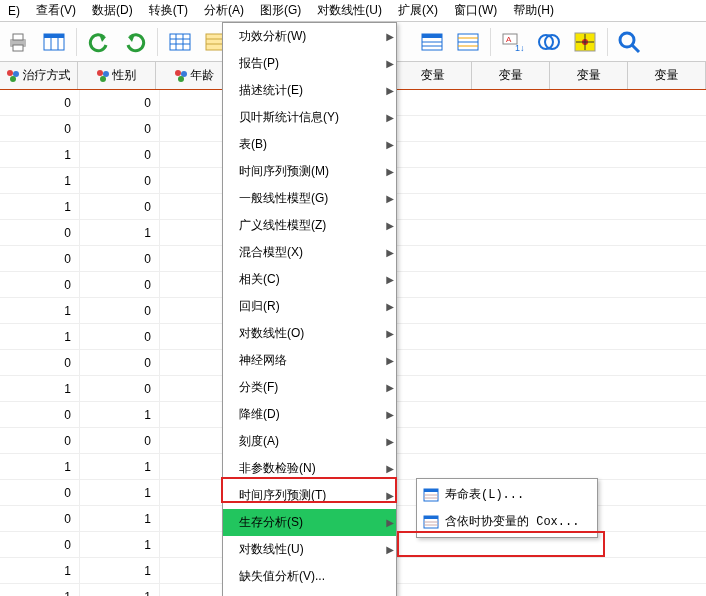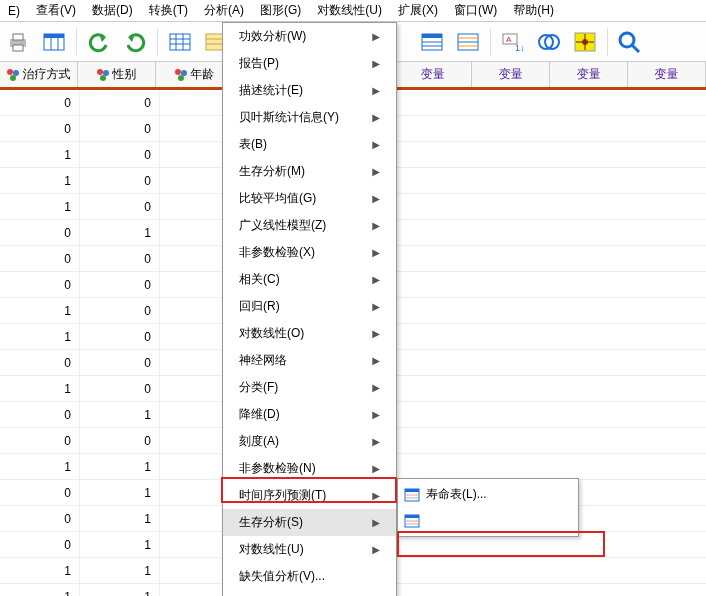--- a/index.html
+++ b/index.html
@@ -44,66 +44,66 @@
     justify-content: center;
   }
   .tb-sep { width:1px; height:28px; background:#ddd; }
   .data-area {
     position: relative;
     height: calc(596px - 62px);
     overflow: hidden;
   }
   .grid-header {
     display: flex;
-    border-bottom: 3px solid #c2410c;
+    border-bottom: 1px solid #c2410c;
     height: 28px;
   }
   .colh {
     width: 80px;
     border-right: 1px solid #ccc;
     display: flex;
     align-items: center;
     justify-content: center;
     gap: 2px;
     background: #f7f7f7;
     overflow: hidden;
     white-space: nowrap;
   }
-  .colh.empty { color:#4c1d95; }
+  .colh.empty { color:#000000; }
   .grid-body .row {
     display: flex;
     height: 26px;
     border-bottom: 1px solid #eee;
   }
   .cell {
     width: 80px;
     border-right: 1px solid #eee;
     display: flex;
     align-items: center;
     justify-content: flex-end;
     padding-right: 8px;
   }
   .dropdown {
     position: absolute;
     background: #fff;
     border: 1px solid #999;
     box-shadow: 2px 2px 4px rgba(0,0,0,.2);
   }
   .dropdown .dmi {
-    padding: 5px 16px 5px 16px;
+    padding: 5px 2px 5px 16px;
     white-space: nowrap;
     display: flex;
     align-items: center;
     justify-content: space-between;
     gap: 7px;
     min-width: 170px;
     cursor: default;
   }
   .dropdown .dmi .arrow { color:#555; font-size:10px; }
-  .dropdown .dmi.hover { background: #e5e5e5; }
+  .dropdown .dmi.hover { background: #22c55e; }
   .dropdown-sub {
     position:absolute;
     background:#fff;
     border:1px solid #999;
     box-shadow:2px 2px 4px rgba(0,0,0,.2);
     padding:2px 0;
   }
   .dropdown-sub .smi {
     padding:5px 14px 5px 6px;
     white-space:nowrap;
@@ -391,33 +391,33 @@
     </div>
     <div class="dmi">
       <span>贝叶斯统计信息(Y)</span>
       <span class="arrow">▶</span>
     </div>
     <div class="dmi">
       <span>表(B)</span>
       <span class="arrow">▶</span>
     </div>
     <div class="dmi">
-      <span>生存分析(M)</span>
-      <span class="arrow">▶</span>
-    </div>
-    <div class="dmi">
-      <span>比较平均值(G)</span>
+      <span>时间序列预测(M)</span>
+      <span class="arrow">▶</span>
+    </div>
+    <div class="dmi">
+      <span>一般线性模型(G)</span>
       <span class="arrow">▶</span>
     </div>
     <div class="dmi">
       <span>广义线性模型(Z)</span>
       <span class="arrow">▶</span>
     </div>
     <div class="dmi">
-      <span>非参数检验(X)</span>
+      <span>混合模型(X)</span>
       <span class="arrow">▶</span>
     </div>
     <div class="dmi">
       <span>相关(C)</span>
       <span class="arrow">▶</span>
     </div>
     <div class="dmi">
       <span>回归(R)</span>
       <span class="arrow">▶</span>
     </div>
@@ -458,38 +458,39 @@
       <span class="arrow">▶</span>
     </div>
     <div class="dmi">
       <span>缺失值分析(V)...</span>
     </div>
     <div class="dmi">
       <span>多重插补(I)</span>
     </div>
   </div>
 
-<div class="dropdown-sub" id="survival-sub" style="left:397px; top:478px;">
+<div class="dropdown-sub" id="survival-sub" style="left:416px; top:478px;font-family:Liberation Mono, monospace;">
     <div class="smi">
       <span class="smi-ico">
         <svg width="16" height="16" viewBox="0 0 16 16">
           <rect x="1" y="2" width="14" height="12" fill="#fff" stroke="#1a6ed8"></rect>
           <rect x="1" y="2" width="14" height="3" fill="#1a6ed8"></rect>
           <line x1="1" y1="8" x2="15" y2="8" stroke="#caa"></line>
           <line x1="1" y1="11" x2="15" y2="11" stroke="#caa"></line>
         </svg>
       </span>
       <span>寿命表(L)...</span>
     </div>
     <div class="smi">
       <span class="smi-ico">
         <svg width="16" height="16" viewBox="0 0 16 16">
           <rect x="1" y="2" width="14" height="12" fill="#fff" stroke="#1a6ed8"></rect>
           <rect x="1" y="2" width="14" height="3" fill="#1a6ed8"></rect>
           <line x1="1" y1="8" x2="15" y2="8" stroke="#caa"></line>
           <line x1="1" y1="11" x2="15" y2="11" stroke="#caa"></line>
         </svg>
       </span>
+      <span>含依时协变量的 Cox...</span>
     </div>
   </div>
 
 <div class="red-box" style="left:221px; top:477px; width:176px; height:26px;"></div>
 <div class="red-box" style="left:397px; top:531px; width:208px; height:26px;"></div>
 
 </body></html>

